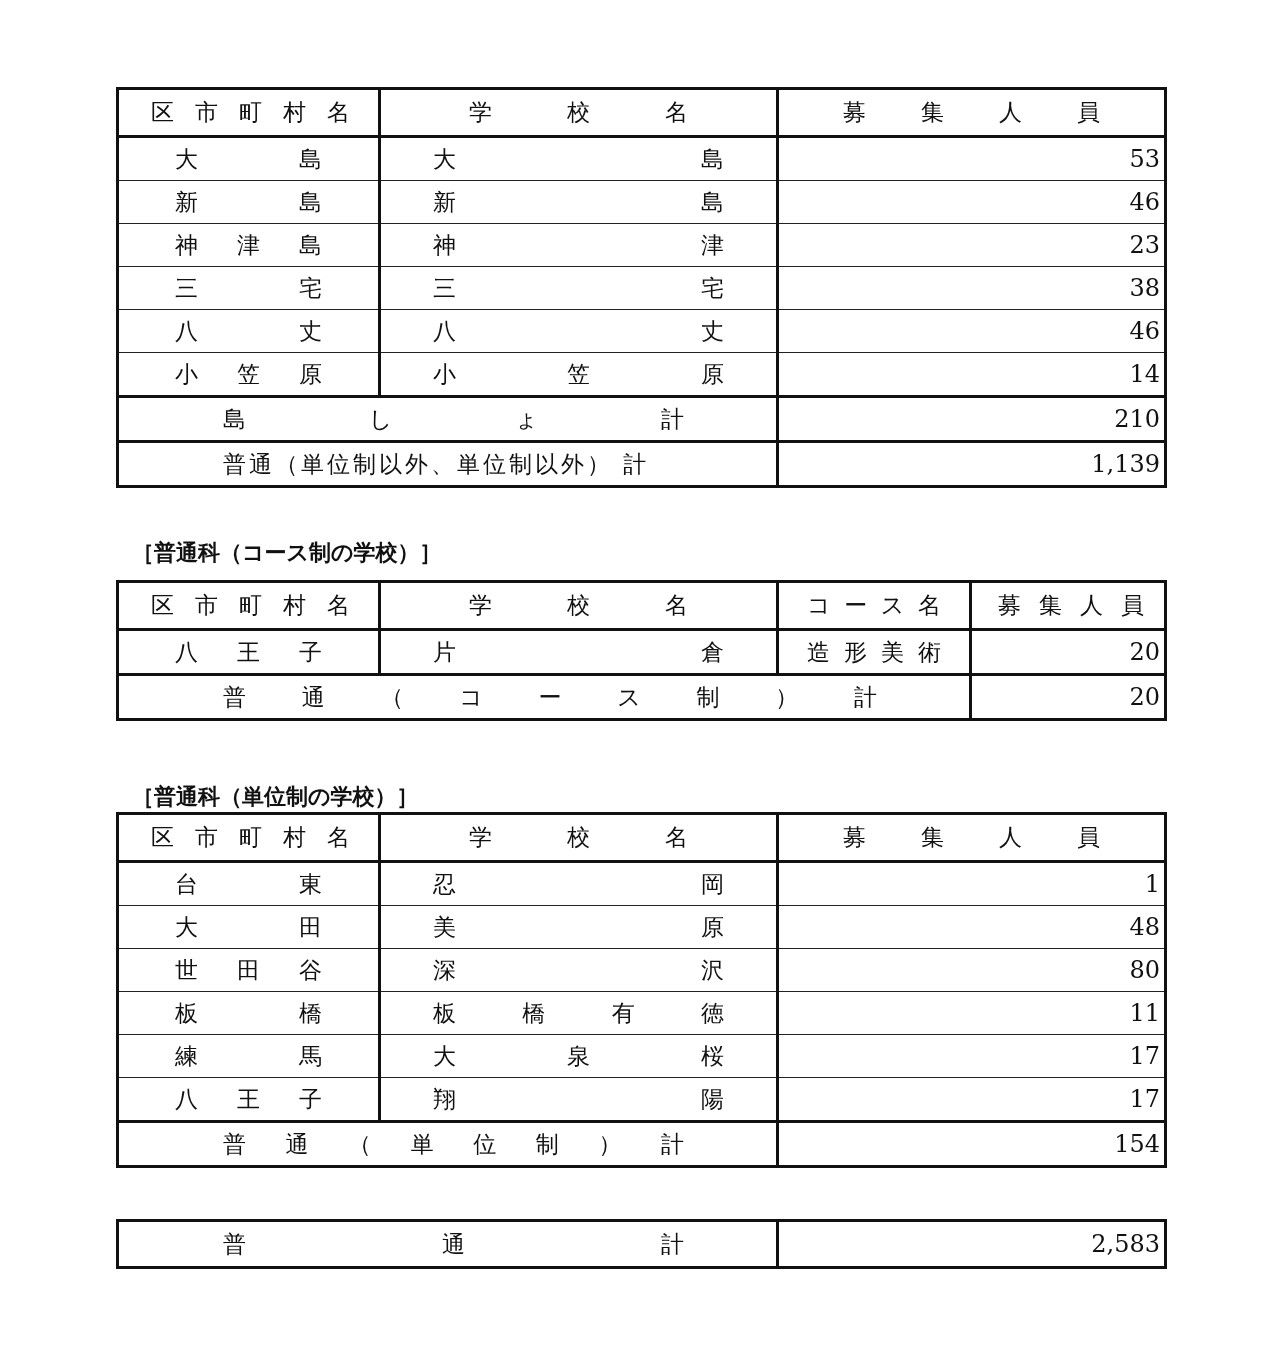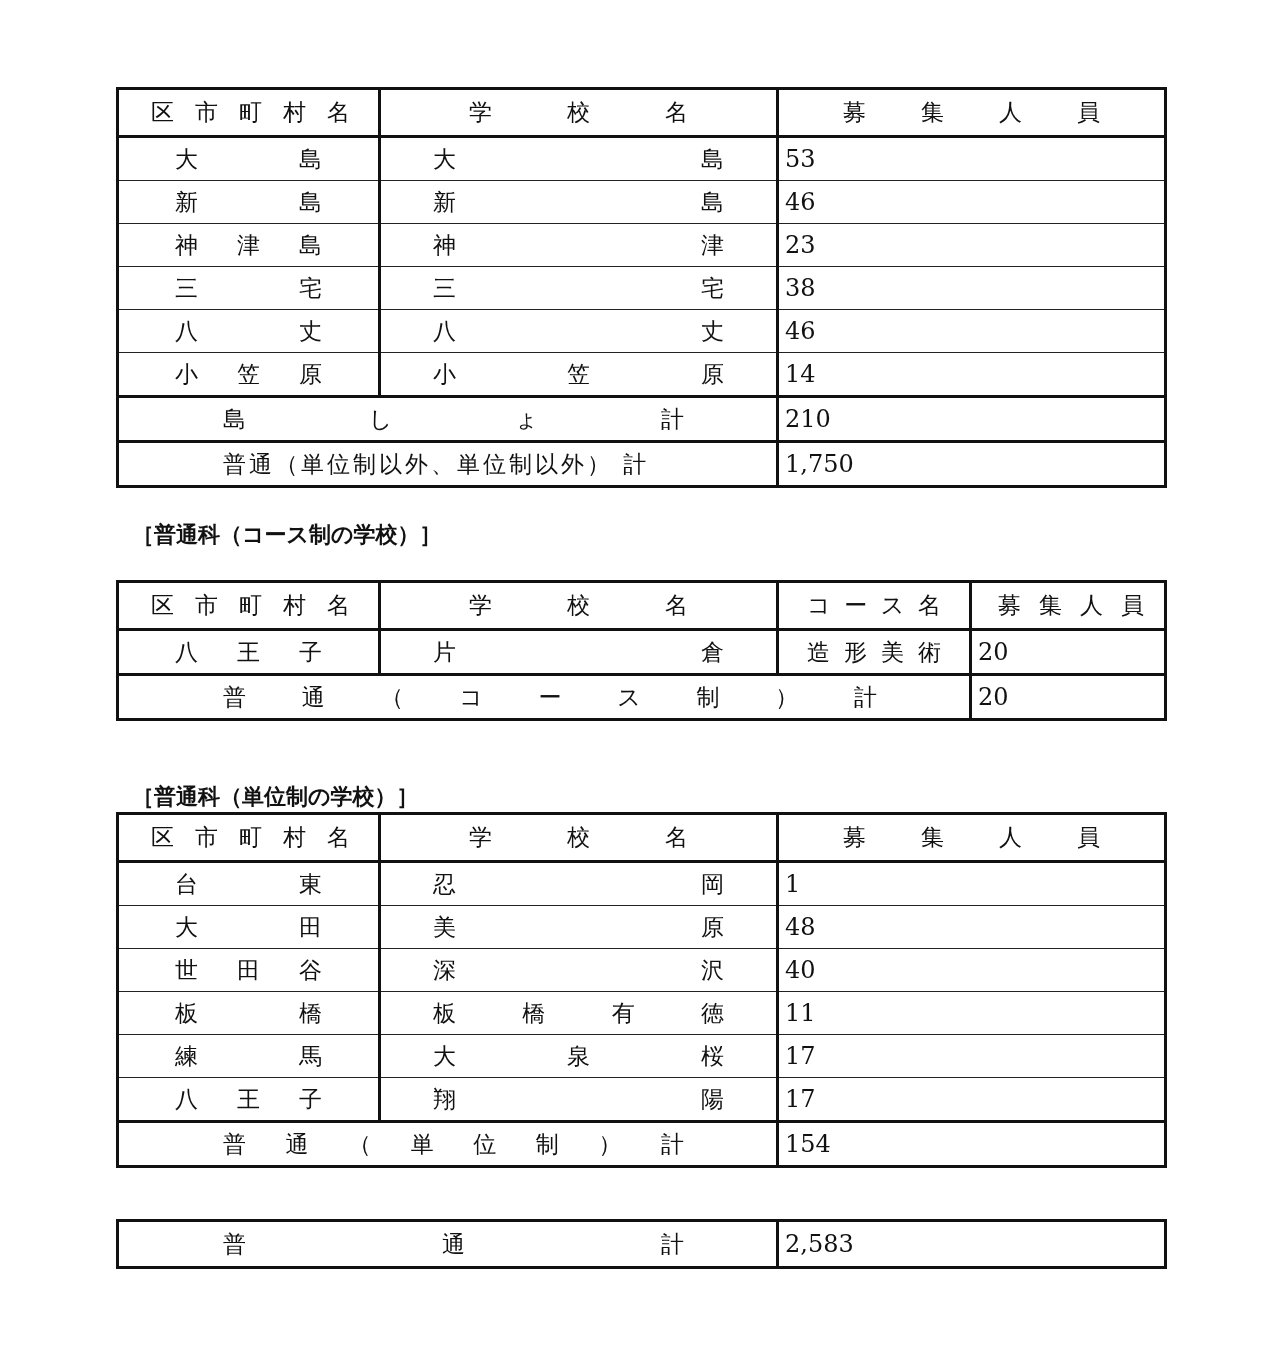--- a/index.html
+++ b/index.html
@@ -8,21 +8,21 @@
   td { border: 1.5px solid #222; padding: 0 6px; font-size: 23px; height: 42px; white-space: nowrap; overflow: hidden; }
   tr.hdr td { border-bottom: 3px solid #111; height: 45px; }
   tr.total td { border-top: 3px solid #111; }
   td.c1 { border-right: 3px solid #111; }
   td.c2 { border-right: 3px solid #111; }
   td.c3 { border-right: 3px solid #111; }
   .spread { display: flex; justify-content: space-between; }
   .hdr-muni { padding: 0 22px 0 26px; }
   .hdr-school { padding: 0 82px 0 82px; }
   .hdr-count { padding: 0 58px; }
-  .num { padding-right: 4px; font-family: "DejaVu Serif", serif; font-size: 24px; }
+  .num { text-align: right; padding-right: 4px; font-family: "DejaVu Serif", serif; font-size: 24px; }
   .section-title { position: absolute; left: 132px; font-family: "DejaVu Sans", "Liberation Sans", sans-serif; font-weight: bold; font-size: 22px; }
 </style>
 </head>
 <body>
 
 <table style="top:87px;">
   <colgroup>
       <col style="width:262px">
       <col style="width:398px">
       <col style="width:388px">
@@ -159,26 +159,26 @@
             <span>ょ</span>
             <span>計</span>
           </div>
         </td>
     <td class="num">210</td>
   </tr>
   <tr class="total">
     <td colspan="2" class="c2">
           <div style="padding-left:98px; letter-spacing:3px;">普通（単位制以外、単位制以外） 計</div>
         </td>
-    <td class="num">1,750</td>
+    <td class="num">1,139</td>
   </tr>
 </tbody>
   </table>
 
-<div class="section-title" style="top:520px;text-align:right;">［普通科（コース制の学校）］</div>
+<div class="section-title" style="top:538px;text-align:right;">［普通科（コース制の学校）］</div>
 <table style="top:580px;">
   <colgroup>
       <col style="width:262px">
       <col style="width:398px">
       <col style="width:193px">
       <col style="width:195px">
     </colgroup>
   <tbody>
       <tr class="hdr">
     <td class="c1">
@@ -334,21 +334,21 @@
             <span>田</span>
             <span>谷</span>
           </div>
         </td>
         <td class="c2">
           <div class="spread" style="padding: 0px 46px;">
             <span>深</span>
             <span>沢</span>
           </div>
         </td>
-        <td class="num">40</td>
+        <td class="num">80</td>
       </tr>
       <tr>
         <td class="c1">
           <div class="spread" style="padding: 0px 50px;">
             <span>板</span>
             <span>橋</span>
           </div>
         </td>
         <td class="c2">
           <div class="spread" style="padding: 0px 46px;">

